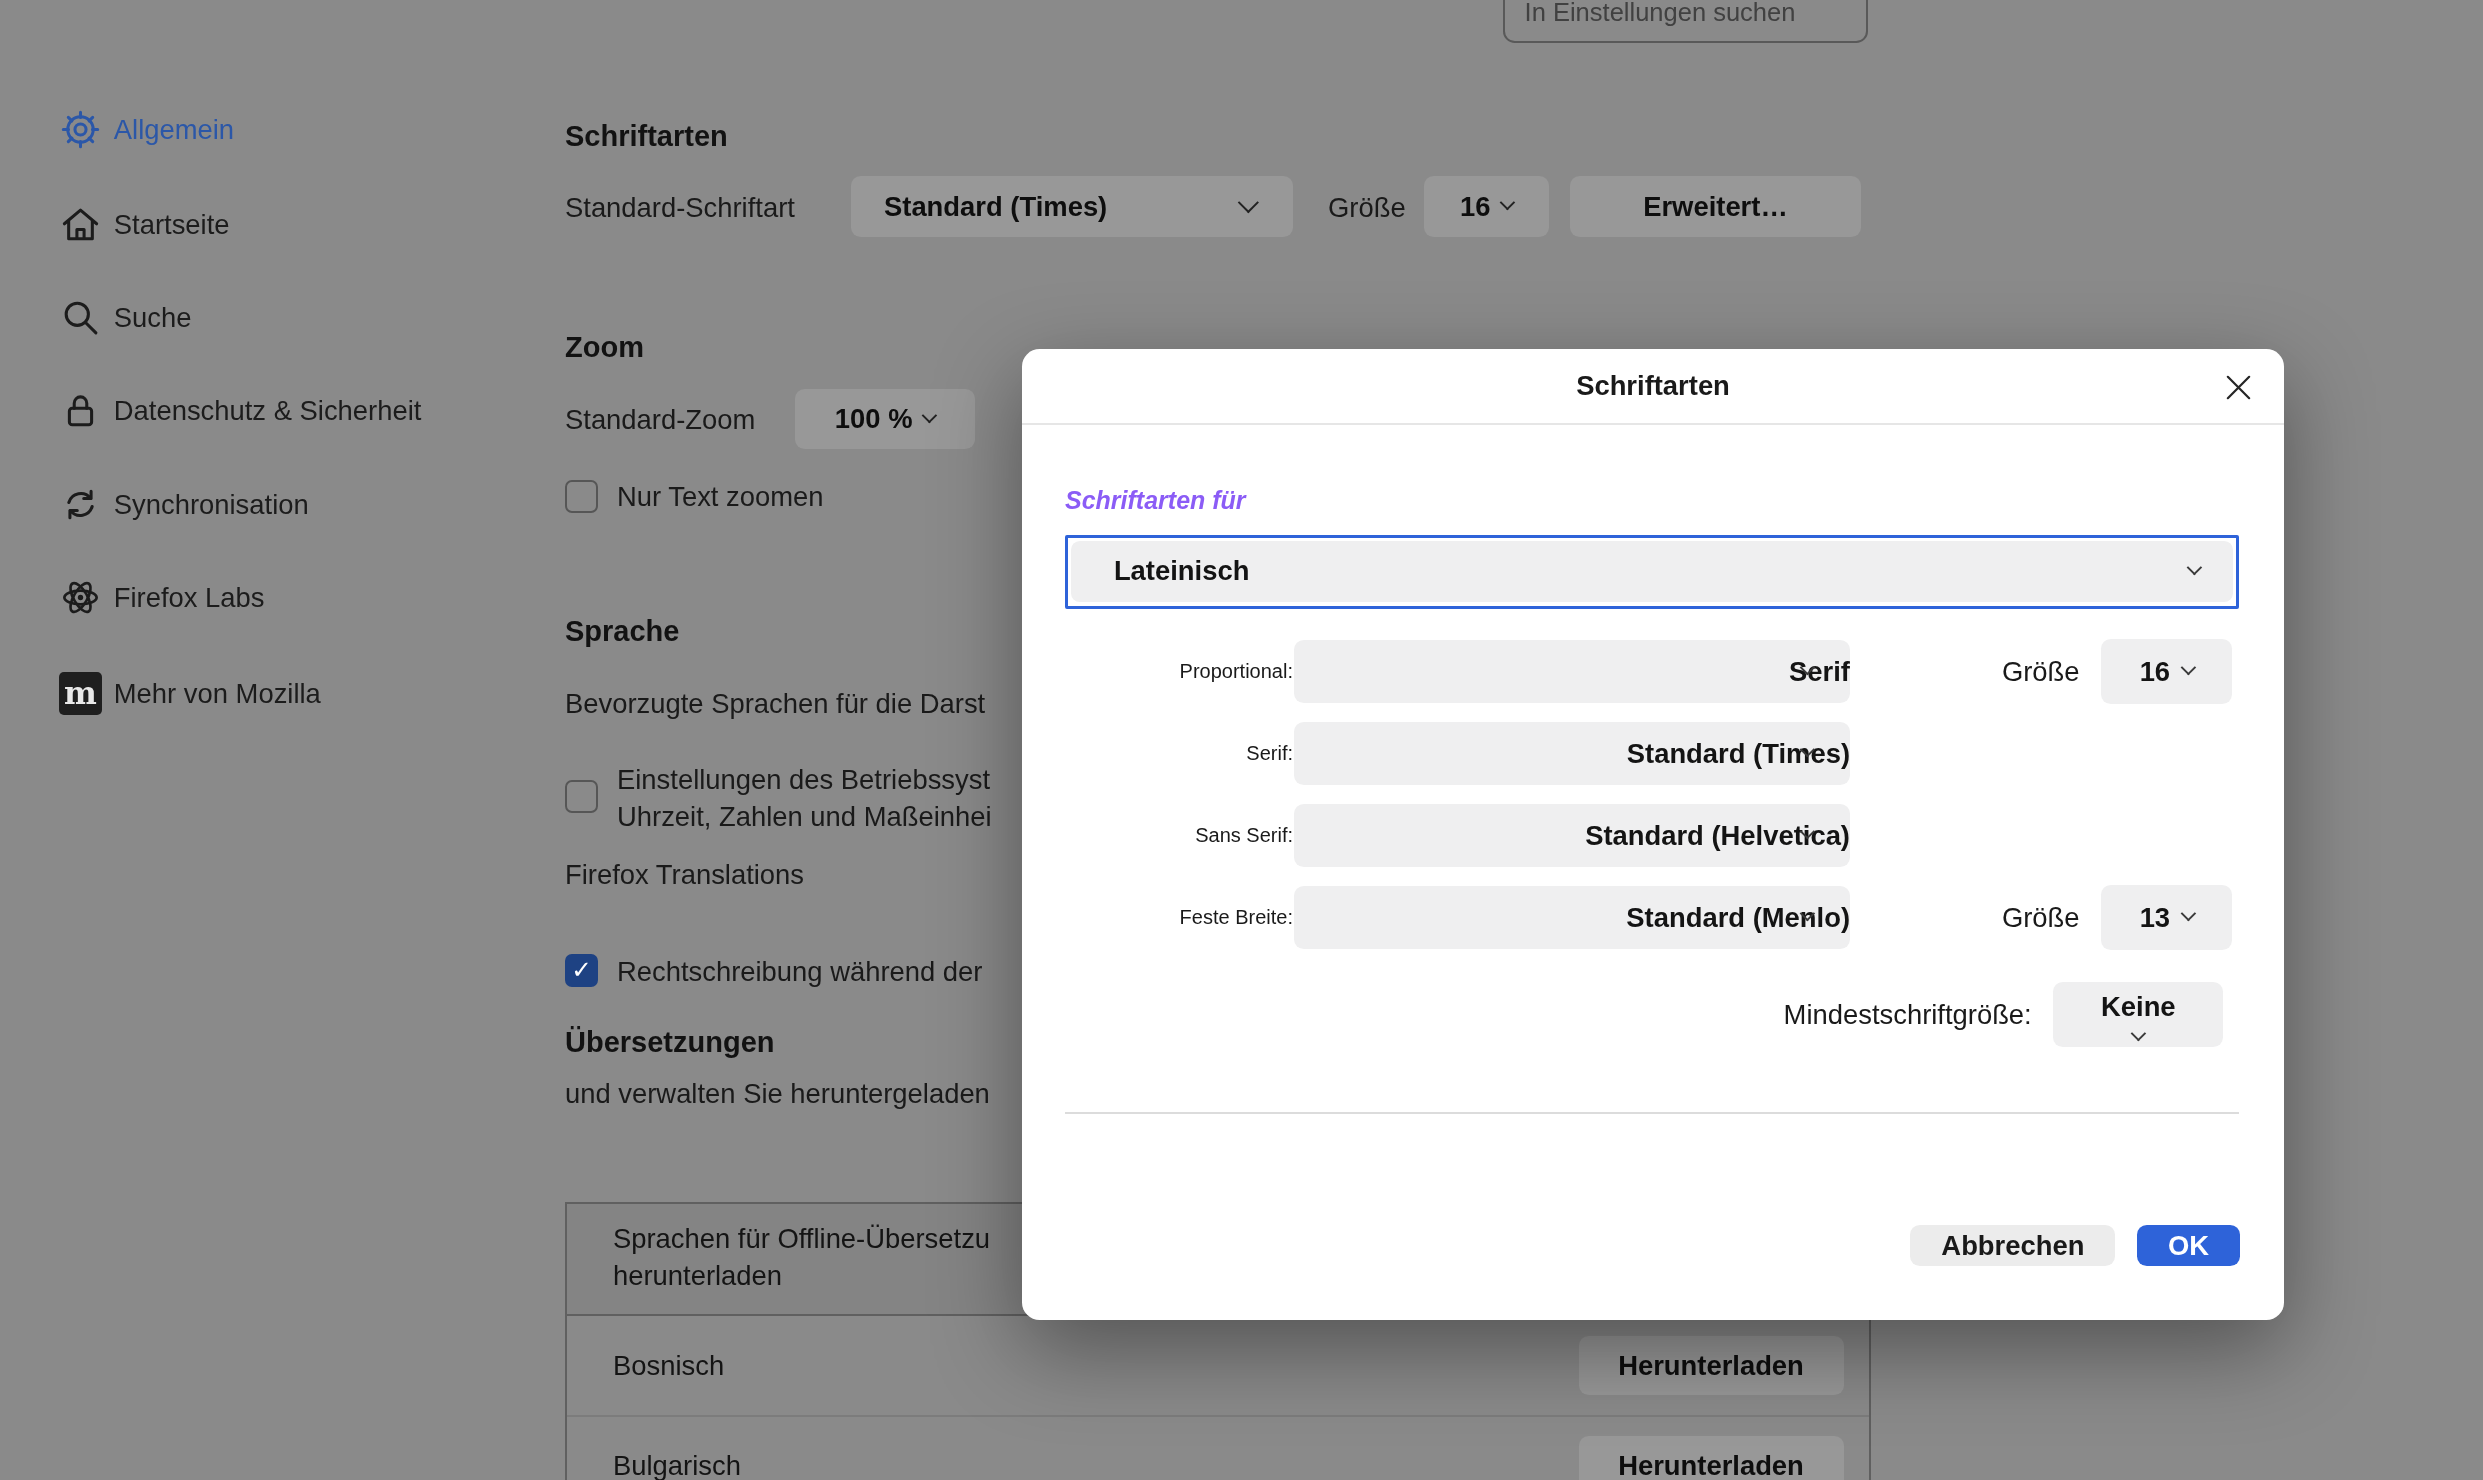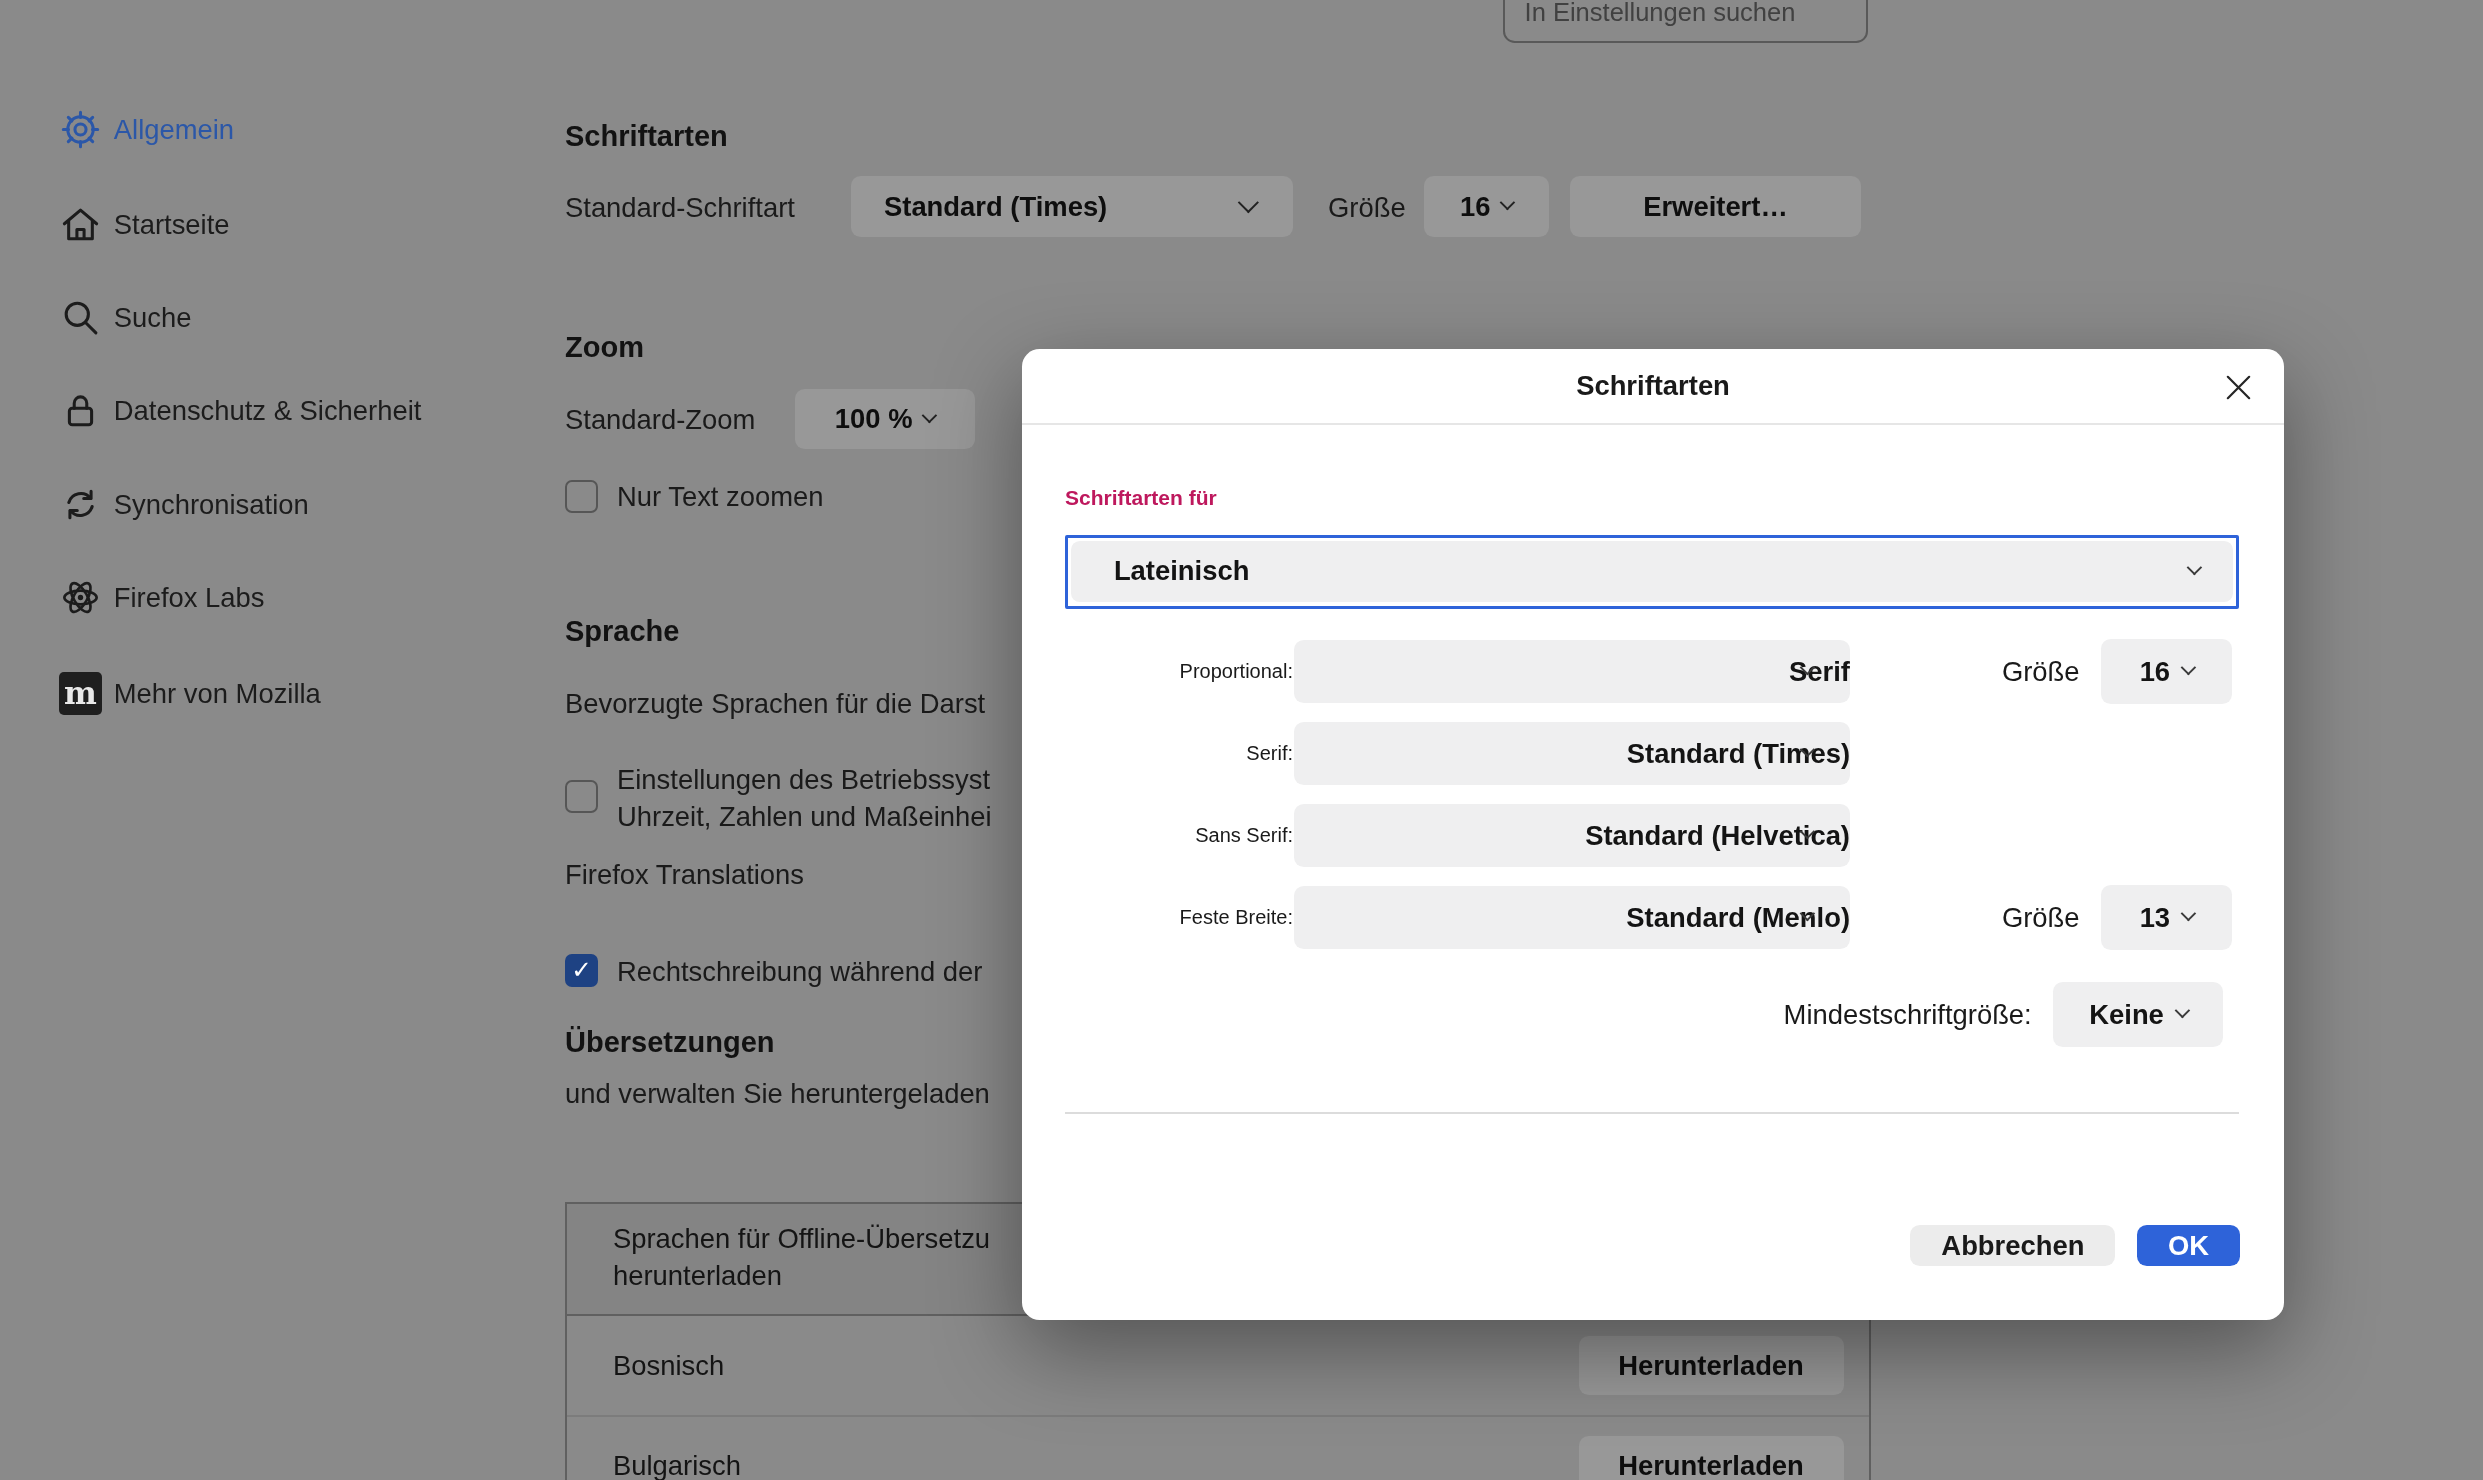--- a/index.html
+++ b/index.html
@@ -68,41 +68,41 @@
 
   
   .dialog { left:1022px; top:349px; width:1262px; height:971px;
     background:#ffffff; border-radius:17.6px;
     box-shadow:0 29px 88px rgba(0,0,0,0.40); }
   .dlg-header { position:absolute; left:0; top:0; right:0; height:76px;
     border-bottom:2px solid #e6e6e6; display:flex; align-items:center; justify-content:center; }
   .dlg-title { font-size:27.4px; font-weight:600; color:#1a1a1a; }
   .dlg-close { position:absolute; right:25.5px; top:17.6px; width:41px; height:41px;
     display:flex; align-items:center; justify-content:center; cursor:pointer; }
-  .dlg-label-strong { position:absolute; left:43px; top:137px; font-size:21px; font-weight:600; color:#be185d; }
+  .dlg-label-strong { position:absolute; left:43px; top:137px; font-size:25px; font-weight:600; color:#8b5cf6;font-style:italic; }
 
   .big-select { position:absolute; left:43px; top:186px; width:1174px; height:74px;
     border:3.9px solid #2e63d9; border-radius:2px; background:#fff; padding:2.9px; cursor:pointer; }
   .big-select .inner { width:100%; height:61px; background:#efeff0; border-radius:8.8px;
     display:flex; align-items:center; padding-left:43px; font-size:27.4px; font-weight:600; color:#141414; position:relative; }
   .big-select .inner .chev-right { position:absolute; right:33px; }
 
   .dlg-row { position:absolute; left:43px; right:45px; height:65px; }
   .dlg-row .row-label { position:absolute; left:17px; top:0; width:211px; height:65px;
     display:flex; align-items:center; justify-content:flex-end; font-size:20px; color:#1a1a1a; white-space:nowrap; }
   .dlg-dd { position:absolute; left:229px; top:1px; width:556px; height:63px;
     background:#efeff0; border-radius:9.8px; display:flex; align-items:center; padding-left:35px;
     font-size:27.4px; font-weight:600; color:#141414; cursor:pointer;justify-content:flex-end; }
   .dlg-dd .chev-right { position:absolute; right:37px; }
   .size-group { position:absolute; right:6.9px; top:0; height:65px; display:flex; align-items:center; gap:21.6px; }
   .size-label { font-size:27.4px; color:#1a1a1a; white-space:nowrap; }
   .size-dd { width:131px; height:65px; background:#efeff0; border-radius:9.8px;
     display:flex; align-items:center; justify-content:center; gap:12.7px;
     font-size:27.4px; font-weight:600; color:#141414; cursor:pointer; }
-  .size-dd.wide { width:170px; }
+  .size-dd.wide { width:170px;flex-direction:column; }
   .dlg-divider { position:absolute; left:43px; width:1174px; top:763px; border-top:2px solid #dcdcdc; }
   .dlg-checkrow { position:absolute; left:43px; top:790px; display:flex; align-items:center; gap:18.6px; }
   .dlg-checkrow .cklabel { font-size:27.4px; color:#141414; white-space:nowrap; }
   .dlg-buttons { position:absolute; right:44px; top:876px; display:flex; gap:21.6px; }
   .btn { height:41px; border-radius:9.8px; display:flex; align-items:center; justify-content:center;
     font-size:27.4px; font-weight:700; cursor:pointer; }
   .btn-cancel { width:205px; background:#ececec; color:#1a1a1a; }
   .btn-ok { width:103px; background:#2e63d9; color:#ffffff; }
 
   svg.sicon { display:block; }

